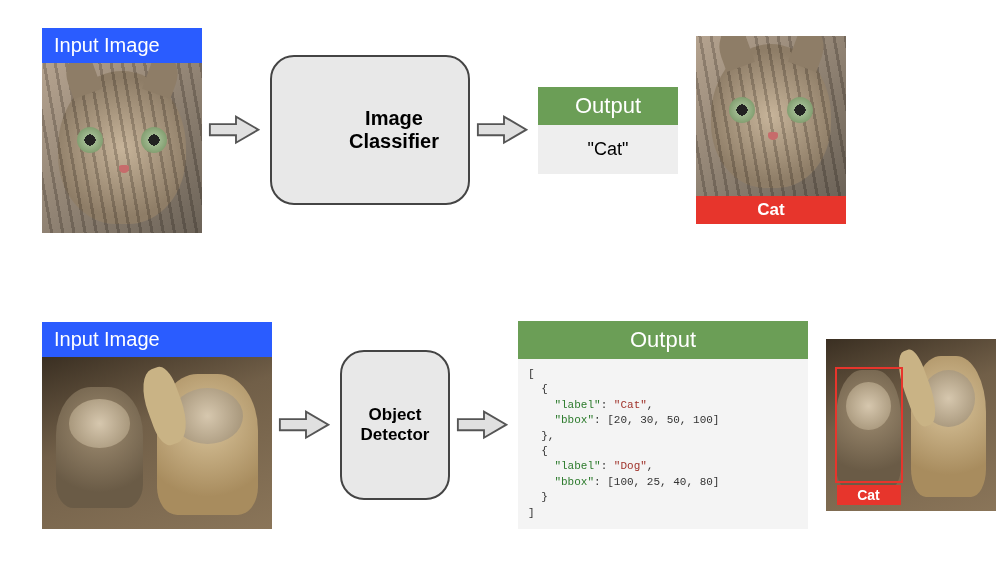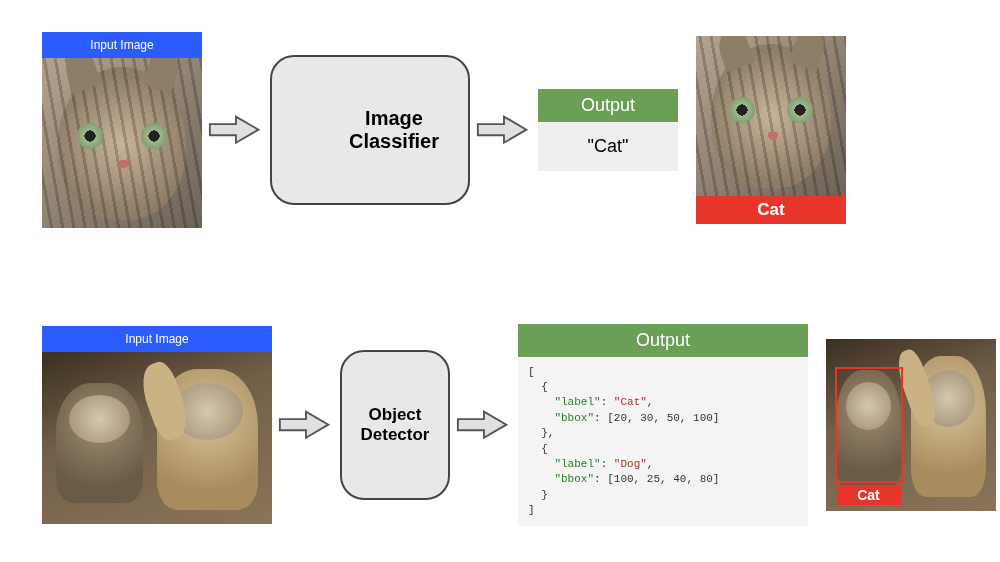--- a/index.html
+++ b/index.html
@@ -23,22 +23,21 @@
 
   .input-col {
     position: relative;
     width: 160px;
     margin-left: 42px;
     flex-shrink: 0;
   }
   .img-label {
     background: #2a5cff;
     color: #fff;
-    font-size: 12px;
-    text-align: center;
+    font-size: 20px;
     padding: 6px 12px;
   }
   .img-box {
     width: 100%;
     position: relative;
     overflow: hidden;
   }
   .row1 .img-box { height: 170px; background: linear-gradient(135deg,#b5a38f,#6c6358); }
   .row2 .img-box { height: 172px; background: linear-gradient(160deg,#3a2f22,#715f48 40%,#8a7559); }
   .row2 .input-col { width: 230px; }
@@ -92,21 +91,21 @@
   .row2 .model-box { width: 110px; height: 150px; font-size: 17px; padding: 4px 8px; }
 
   .output-box {
     flex-shrink: 0;
   }
   .output-header {
     background: #6b9e56;
     color: #fff;
     text-align: center;
     padding: 6px 0;
-    font-size: 18px;
+    font-size: 22px;
   }
   .row1 .output-box { width: 140px; }
   .row1 .output-body {
     background: #eee;
     text-align: center;
     font-size: 18px;
     padding: 14px 0;
   }
   .row2 .output-box { width: 290px; }
   .row2 .output-body {

